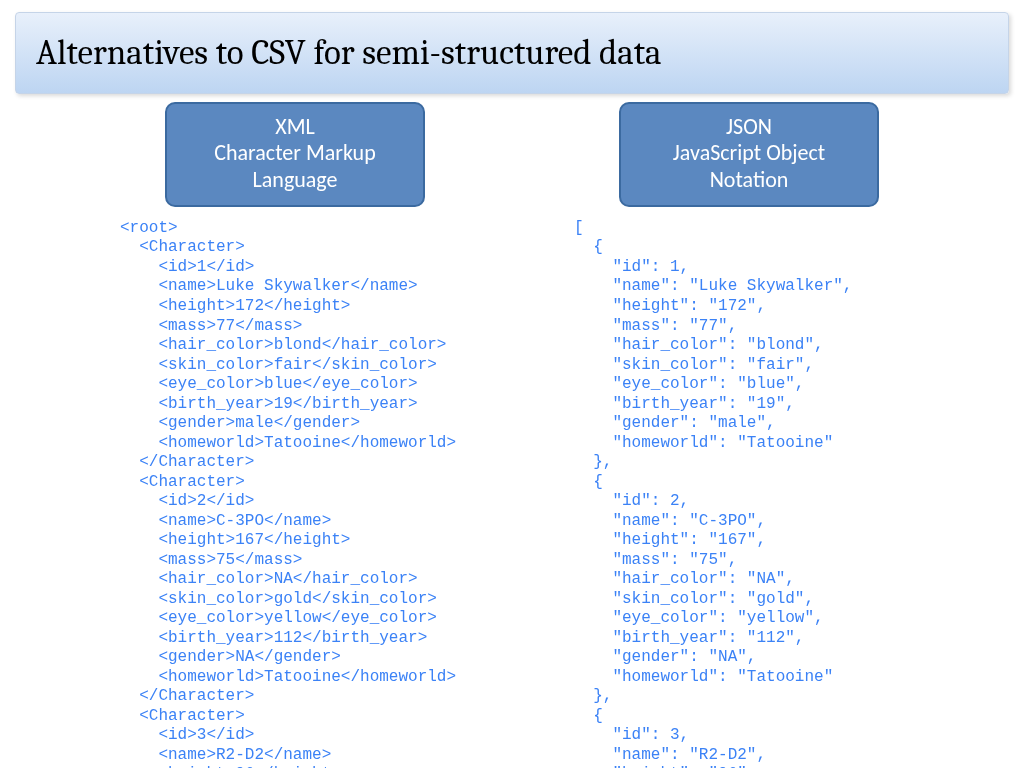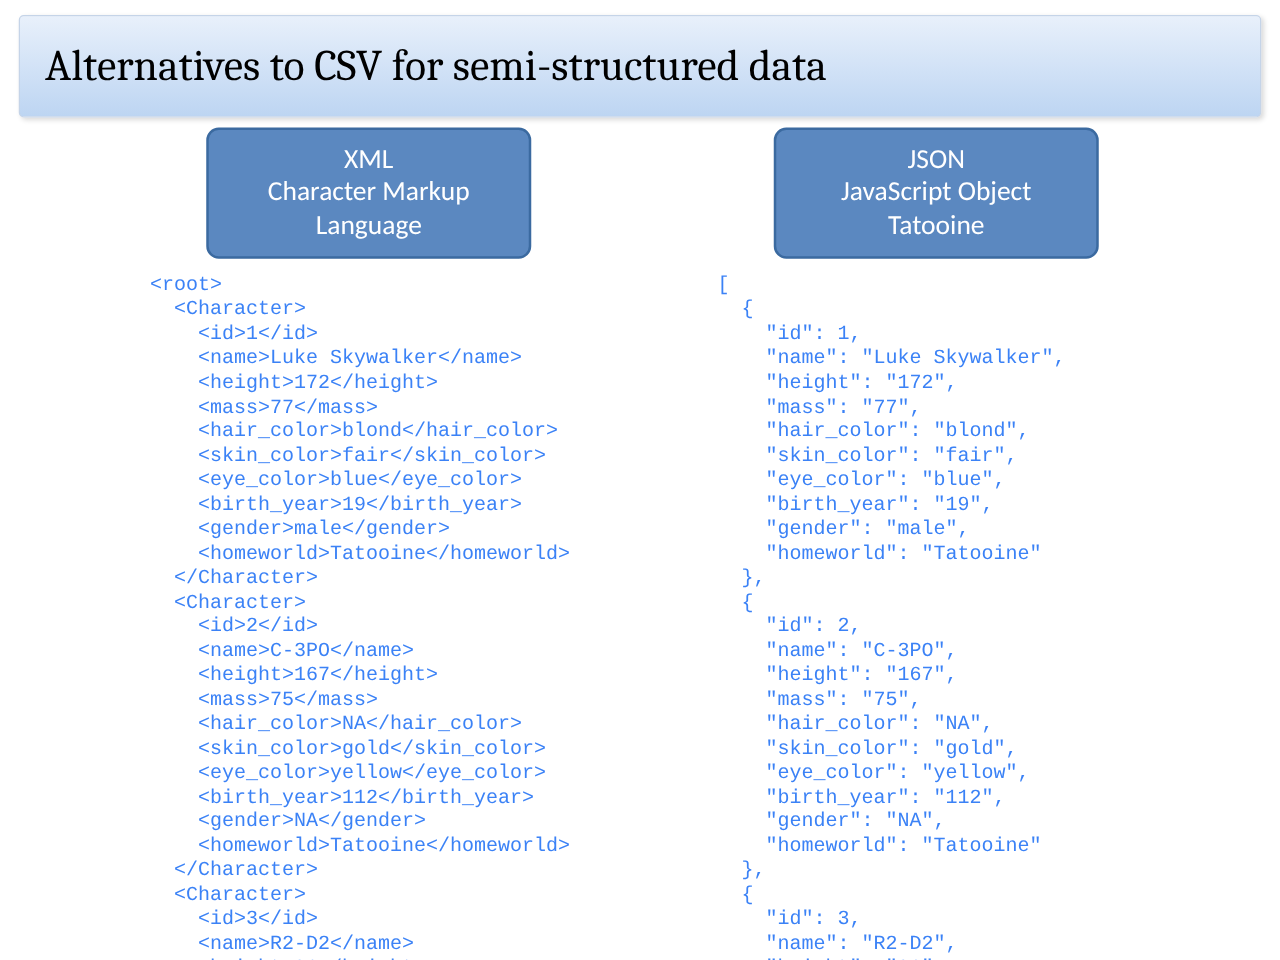--- a/index.html
+++ b/index.html
@@ -105,21 +105,21 @@
     &lt;homeworld&gt;Tatooine&lt;/homeworld&gt;
   &lt;/Character&gt;
   &lt;Character&gt;
     &lt;id&gt;3&lt;/id&gt;
     &lt;name&gt;R2-D2&lt;/name&gt;
     &lt;height&gt;96&lt;/height&gt;</div>
   </div>
   <div class="col col-right">
     <div class="badge">
       <span class="line1">JSON</span>
-      <span class="line2">JavaScript Object Tatooine</span>
+      <span class="line2">JavaScript Object Notation</span>
     </div>
     <div class="code">[
   {
     "id": 1,
     "name": "Luke Skywalker",
     "height": "172",
     "mass": "77",
     "hair_color": "blond",
     "skin_color": "fair",
     "eye_color": "blue",

